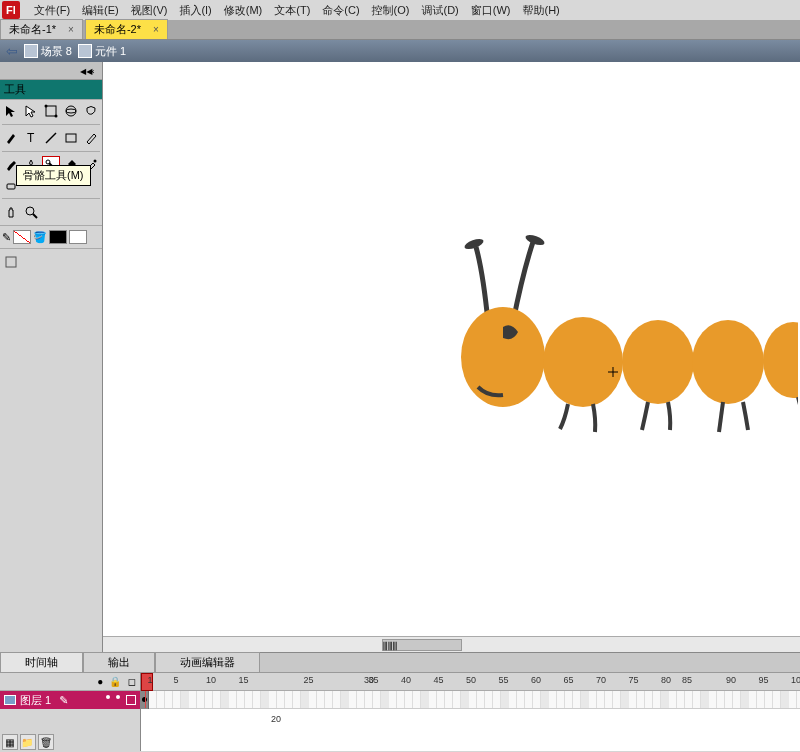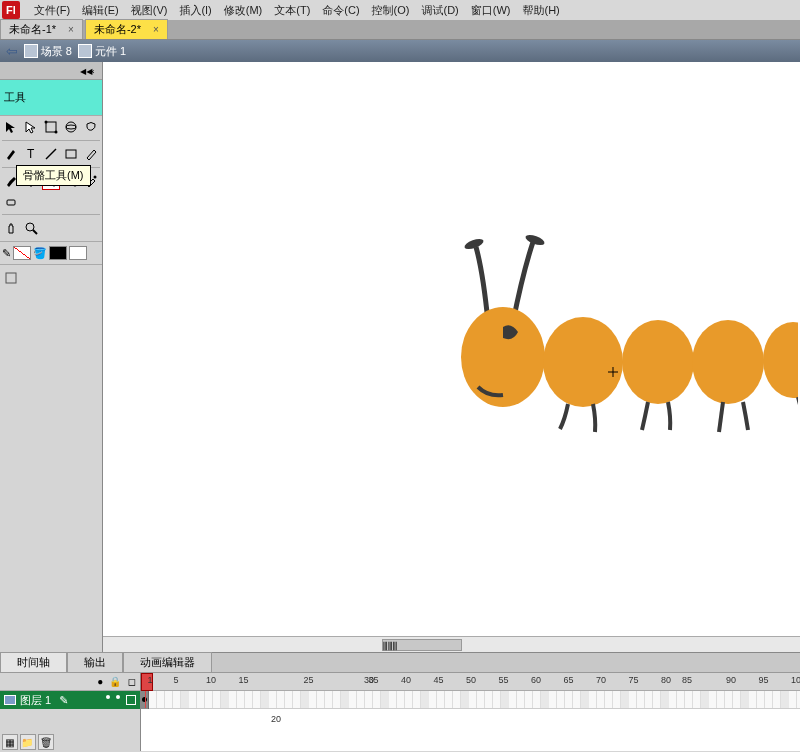--- a/index.html
+++ b/index.html
@@ -17,48 +17,48 @@
     .breadcrumb { height: 22px; background: linear-gradient(#7a8ba0, #5c6b7e); display: flex; align-items: center; padding: 0 6px; gap: 6px; color: #fff; font-size: 11px; }
     .breadcrumb .arrow { color: #3a5a8a; font-size: 14px; }
     .breadcrumb .crumb { display: flex; align-items: center; gap: 3px; }
     .breadcrumb .icon-box { width: 14px; height: 14px; background: #b8c4d4; display: inline-block; border: 1px solid #fff; }
     
     .workspace { display: flex; height: 590px; }
     .tools-panel { width: 103px; background: #d5d5d5; border-right: 1px solid #888; display: flex; flex-direction: column; }
     .tools-header { height: 18px; background: #c2c2c2; border-bottom: 1px solid #999; display: flex; align-items: center; justify-content: space-between; padding: 0 4px; font-size: 10px; }
     .tools-header .ctrl { display: flex; gap: 2px;}
     .tools-header .ctrl span { width: 8px; height: 8px; font-size: 8px; }
-    .tools-title { padding: 10px 4px; font-size: 11px; background: #5eead4; border-bottom: 1px solid #aaa; }
+    .tools-title { padding: 2px 4px; font-size: 11px; background: #0f766e; border-bottom: 1px solid #aaa; }
     .tool-grid { display: flex; flex-wrap: wrap; padding: 2px; gap: 2px; }
     .tool-btn { width: 18px; height: 18px; display: flex; align-items: center; justify-content: center; cursor: pointer; }
     .tool-btn.selected { border: 1px solid #c00; background: #fff; }
     .tool-btn svg { width: 14px; height: 14px; }
     .tool-sep { width: 100%; height: 1px; background: #aaa; margin: 2px 0; }
     .tooltip { position: absolute; left: 16px; top: 165px; background: #ffffe1; border: 1px solid #000; padding: 2px 6px; font-size: 11px; z-index: 10; }
     .swatch-row { display: flex; gap: 2px; padding: 2px; align-items: center; }
     .swatch { width: 18px; height: 14px; border: 1px solid #888; }
     .swatch.stroke { background: linear-gradient(to top right, #fff 48%, #f00 48%, #f00 52%, #fff 52%); }
     .swatch.fill { background: #000; }
     
     .canvas-area { flex: 1; background: #fff; position: relative; overflow: hidden; }
     
     .caterpillar { position: absolute; left: 265px; top: 130px; }
     
     .hscroll { position: absolute; bottom: 0; left: 0; right: 0; height: 16px; background: #e8e8e8; border-top: 1px solid #aaa; display: flex; align-items: center; }
     .hscroll .thumb { position: absolute; left: 40%; width: 80px; height: 12px; background: #c8c8c8; border: 1px solid #999; }
     
     .timeline-area { height: 100px; background: #d5d5d5; border-top: 1px solid #888; }
     .timeline-tabs { height: 20px; display: flex; align-items: flex-end; background: #c8c8c8; border-bottom: 1px solid #999; }
-    .timeline-tab { padding: 2px 16px; font-size: 11px; background: #d5d5d5; border: 1px solid #999; border-bottom: none; cursor: pointer; }
+    .timeline-tab { padding: 2px 24px; font-size: 11px; background: #d5d5d5; border: 1px solid #999; border-bottom: none; cursor: pointer; }
     .timeline-tab.active { background: #e5e5e5; }
     
     .timeline-body { display: flex; height: 78px; }
     .layer-panel { width: 141px; background: #d5d5d5; border-right: 1px solid #888; }
     .layer-header { height: 18px; display: flex; justify-content: flex-end; align-items: center; gap: 6px; padding-right: 4px; border-bottom: 1px solid #aaa; font-size: 10px; }
-    .layer-row { height: 18px; display: flex; align-items: center; background: #15803d; color: #fff; padding: 0 4px; gap: 4px; font-size: 11px; }
+    .layer-row { height: 18px; display: flex; align-items: center; background: #be185d; color: #fff; padding: 0 4px; gap: 4px; font-size: 11px; }
     .layer-row .layer-icon { width: 12px; height: 10px; background: #7a9cc8; border: 1px solid #fff; }
     .layer-row .dots { margin-left: auto; display: flex; gap: 6px;}
     .layer-row .dot { width: 4px; height: 4px; background: #fff; border-radius: 50%;}
     .layer-row .box { width: 10px; height: 10px; border: 1px solid #fff; }
     
     .frames-panel { flex: 1; background: #fff; overflow: hidden; position: relative; }
     .ruler { height: 18px; background: #d5d5d5; border-bottom: 1px solid #aaa; display: flex; position: relative; }
     .ruler .play-head { position: absolute; left: 0; top: 0; width: 12px; height: 18px; background: #d44; border: 1px solid #900;}
     .ruler .tick { position: absolute; font-size: 9px; color: #333; top: 2px;}
     .frame-row { height: 18px; display: flex; background: #fff; border-bottom: 1px solid #ccc; position: relative; }

